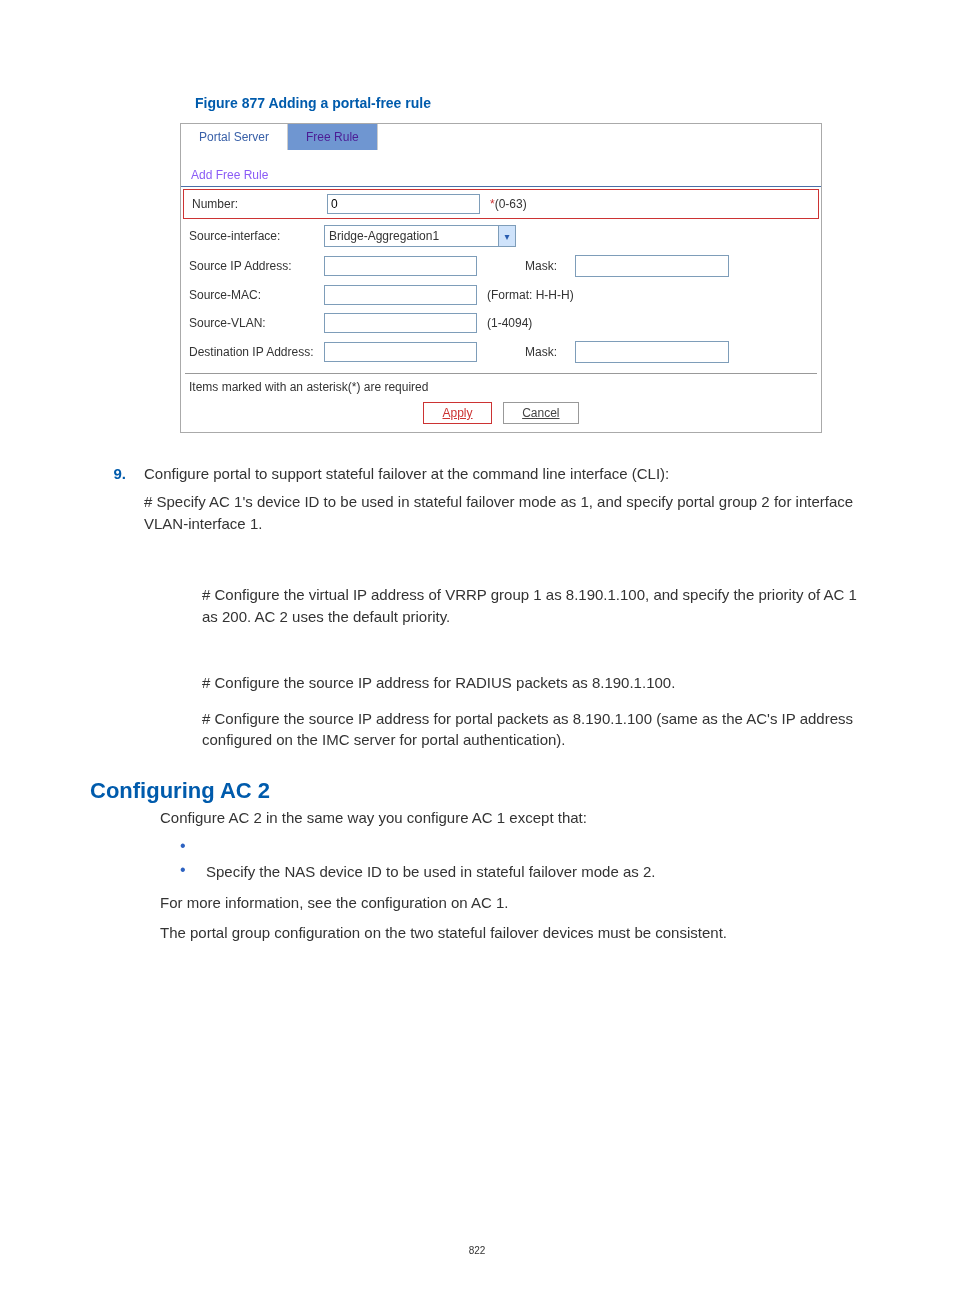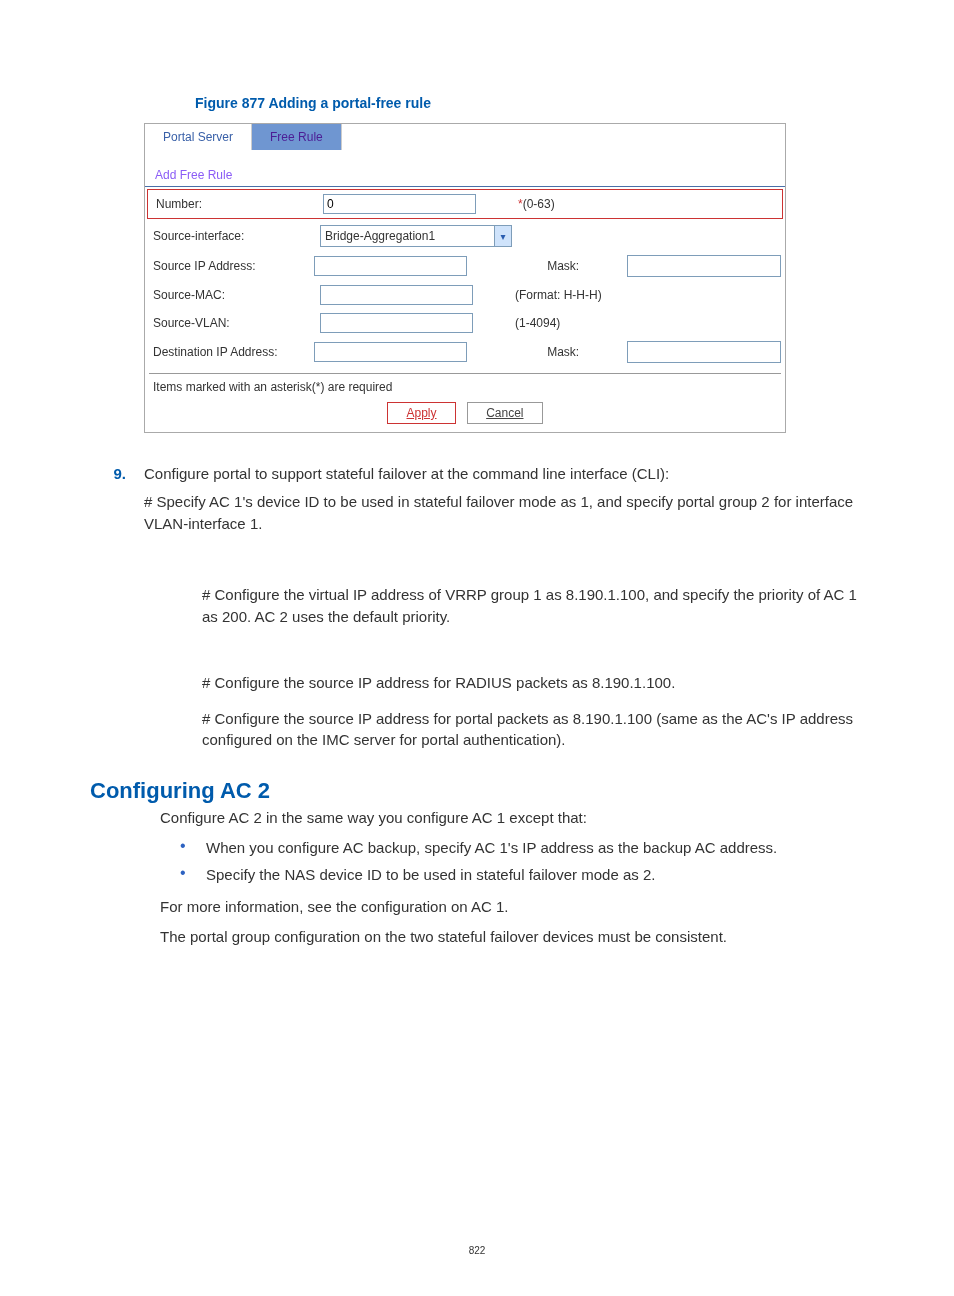--- a/index.html
+++ b/index.html
@@ -17,21 +17,21 @@
     position: relative;
   }
   .figure-caption {
     color: #005bac;
     font-weight: bold;
     font-size: 14px;
     margin-left: 105px;
     margin-bottom: 12px;
   }
   .screenshot {
-    margin-left: 54px;
+    margin-left: 90px;
     width: 640px;
     border: 1px solid #aaa;
     background: #fff;
   }
   .tabs {
     display: flex;
     background: #fff;
     font-size: 12px;
   }
   .tab {
@@ -52,21 +52,20 @@
   .form-area {
     border-top: 1px solid #4a6fa8;
     padding: 0;
   }
   .form-row {
     display: flex;
     align-items: center;
     padding: 4px 4px;
     font-size: 12px;
     color: #333;
-    gap: 32px;
   }
   .form-row.boxed {
     border: 1px solid #c33;
     margin: 2px;
   }
   .form-label {
     width: 135px;
     padding-left: 4px;
   }
   .form-input {
@@ -286,21 +285,20 @@
 
     <p class="para para-indent" style="margin-top:14px;"># Configure the source IP address for portal packets as 8.190.1.100 (same as the AC's IP address configured on the IMC server for portal authentication).</p>
 
     <div class="section-title">Configuring AC 2</div>
 
     <p class="para plain">Configure AC 2 in the same way you configure AC 1 except that:</p>
 
     <div class="bullet-list">
       <div class="bullet-item">
         <div class="bullet-dot">•</div>
-        <div>When you configure AC backup, specify AC 1's IP address as the backup AC address.</div>
       </div>
       <div class="bullet-item">
         <div class="bullet-dot">•</div>
         <div>Specify the NAS device ID to be used in stateful failover mode as 2.</div>
       </div>
     </div>
 
     <p class="para plain" style="margin-top:10px;">For more information, see the configuration on AC 1.</p>
     <p class="para plain">The portal group configuration on the two stateful failover devices must be consistent.</p>
   </div>

